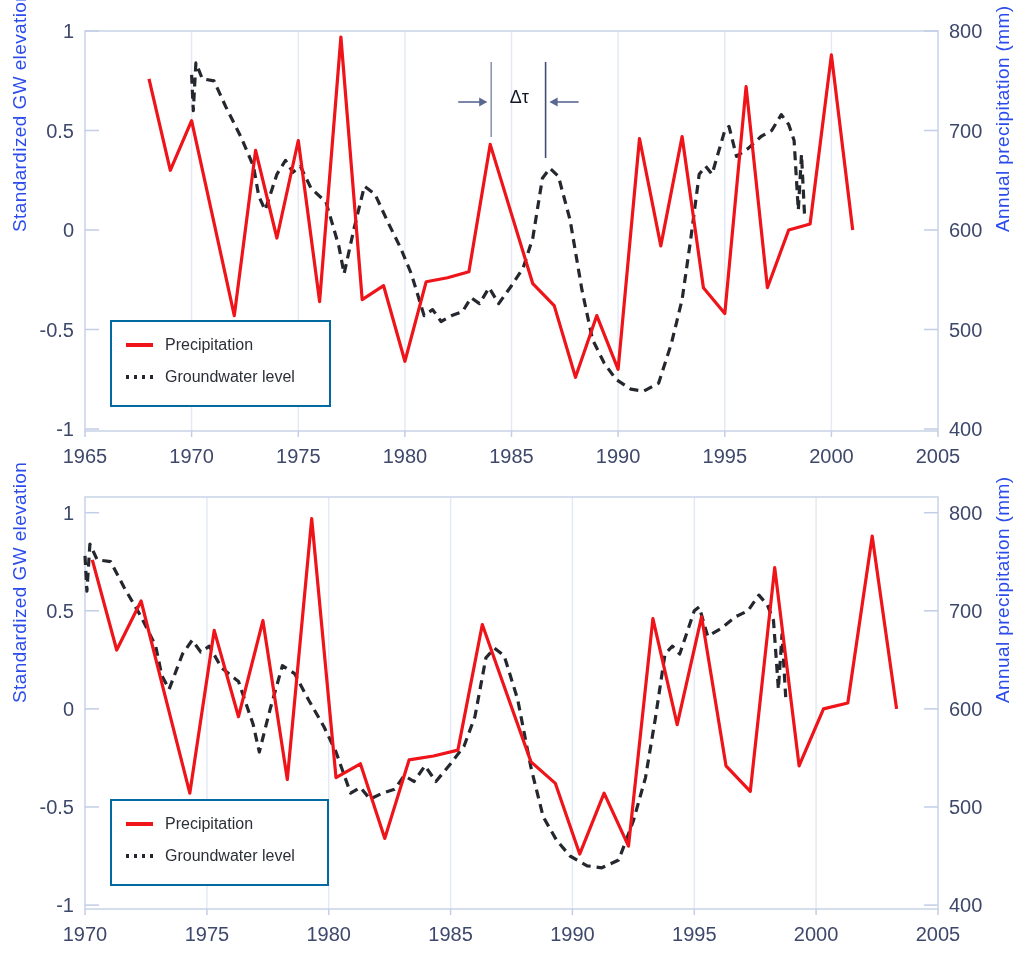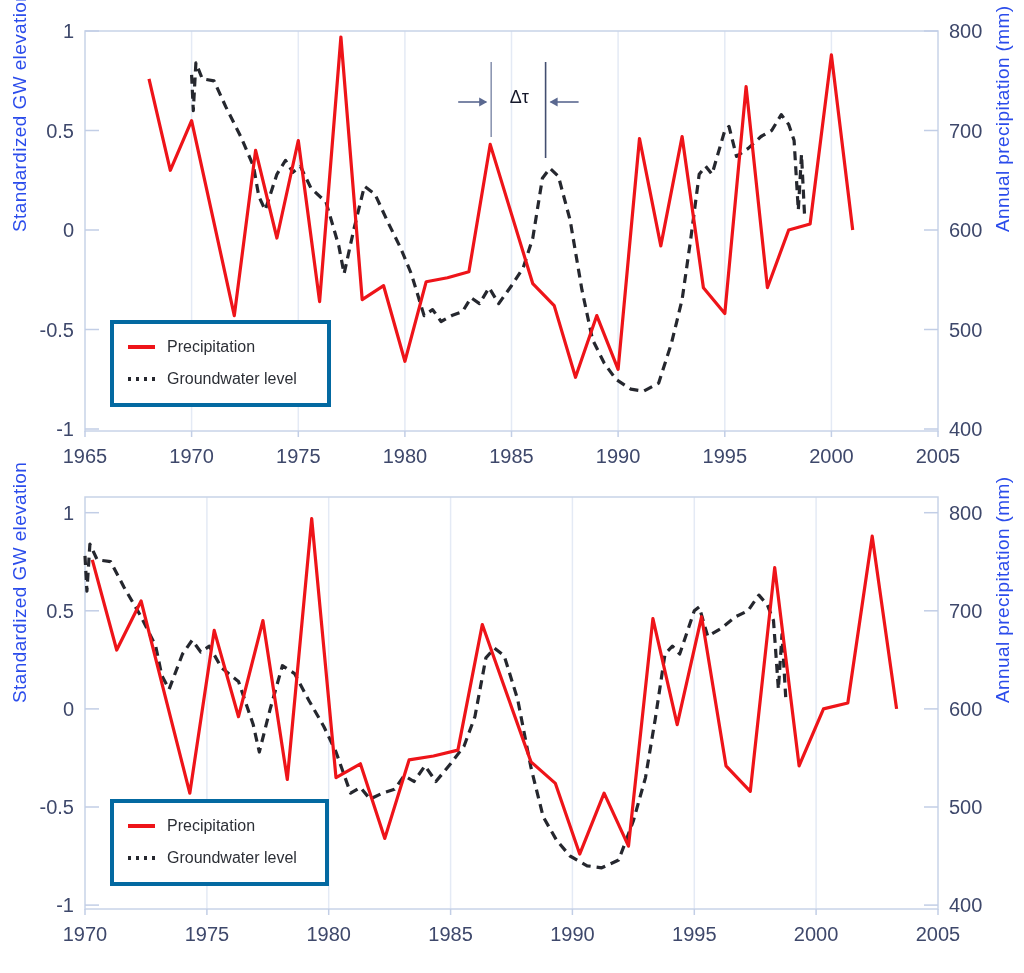--- a/index.html
+++ b/index.html
@@ -9,21 +9,21 @@
   #chart-top-svg{top:0;}
   #chart-bottom-svg{top:486px;}
   .ytitle{position:absolute;width:0;height:0;}
   .ytitle span{
     display:block;white-space:nowrap;
     transform:translate(-50%,-50%) rotate(-90deg);
     font-size:19px;letter-spacing:.4px;color:#2b4ceb;
   }
   .legend{
     position:absolute;box-sizing:border-box;
-    background:#ffffff;border:4px solid #0369a1;
+    background:#ffffff;border:2px solid #0369a1;
     padding:14px 18px 12px 14px;display:flex;flex-direction:column;gap:14px;
   }
   .legend-row{display:flex;align-items:center;gap:12px;}
   .swatch{width:27px;height:4px;flex:0 0 auto;}
   .swatch-solid{background:#ee1419;}
   .swatch-dotted{background:repeating-linear-gradient(90deg,#25272e 0 3.5px,transparent 3.5px 8px);}
   .legend-label{font-size:16px;color:#2c2f36;white-space:nowrap;}
 </style>
 </head>
 <body>

